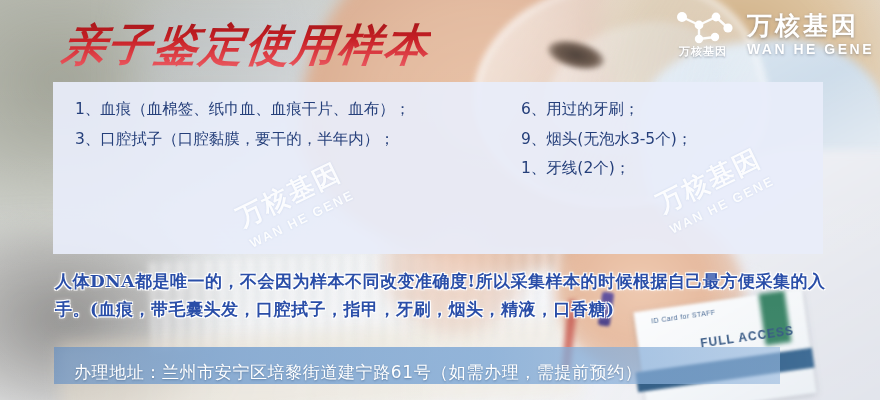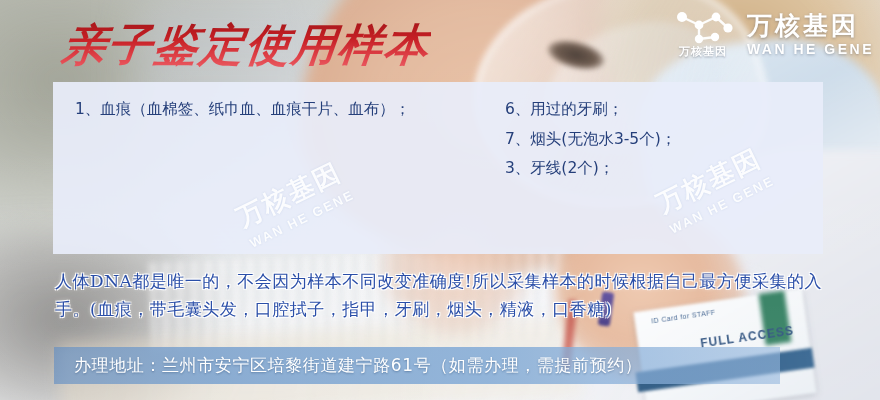--- a/index.html
+++ b/index.html
@@ -192,21 +192,21 @@
     margin-top:4px;
     text-shadow:0 1px 3px rgba(60,70,90,.4);
   }
 
   
   #panel {
     position:absolute; left:53px; top:82px; width:770px; height:172px;
     background:rgba(232,237,250,.93);
     overflow:hidden;
   }
-  .panel-cols { position:relative; display:flex; height:100%; padding:16px 0 0 22px; z-index:2;}
+  .panel-cols { position:relative; display:flex; height:100%; padding:16px 0 0 22px; z-index:2;gap:16px;}
   .col { display:flex; flex-direction:column; gap:6px; }
   .col-left { width:430px; }
   .col-right { width:300px; }
   .sample-item {
     color:#253f7a;
     font-family:"DejaVu Sans", sans-serif;
     font-size:15.5px; line-height:1.52; white-space:nowrap;
   }
 
   
@@ -219,34 +219,34 @@
   }
   .wm .wm-cn { font-size:26px; letter-spacing:2px; display:block; }
   .wm .wm-en { font-size:13px; letter-spacing:2px; display:block; margin-top:2px; }
   .wm-a { left:178px; top:122px; }
   .wm-b { left:598px; top:108px; }
 
   
   #para {
     position:absolute; left:55px; top:268px; width:790px;
     font-family:"DejaVu Serif", serif;
-    font-size:17px; line-height:1.62; font-weight:normal;
+    font-size:17px; line-height:1.62; font-weight:bold;
     color:#2a4ea8;
     letter-spacing:.5px;
     text-shadow:
       -1px -1px 0 rgba(255,255,255,.95), 1px -1px 0 rgba(255,255,255,.95),
       -1px  1px 0 rgba(255,255,255,.95), 1px  1px 0 rgba(255,255,255,.95),
        0 0 4px rgba(255,255,255,.9);
   }
 
   
   #addr-bar {
     position:absolute; left:54px; top:347px; width:726px; height:37px;
     background:linear-gradient(90deg, rgba(94,140,196,.62) 0%, rgba(112,156,206,.78) 22%, rgba(126,168,214,.82) 60%, rgba(150,184,222,.62) 100%);
-    display:flex; align-items:center;
+    display:flex; align-items:flex-end;
   }
   #addr-text {
     color:#ffffff; font-family:"DejaVu Sans", sans-serif;
     font-size:17px; letter-spacing:.6px; white-space:nowrap;
     padding-left:20px;
     text-shadow:0 1px 2px rgba(40,70,110,.45);
   }
 </style>
 </head>
 <body>
@@ -315,25 +315,26 @@
   </div>
 
   <div class="wm wm-b">
     <span class="wm-cn">万核基因</span>
     <span class="wm-en">WAN HE GENE</span>
   </div>
 
   <div class="panel-cols">
     <div class="col col-left">
       <div class="sample-item">1、血痕（血棉签、纸巾血、血痕干片、血布）；</div>
+      <div class="sample-item">3、口腔拭子（口腔黏膜，要干的，半年内）；</div>
     </div>
     <div class="col col-right">
       <div class="sample-item">6、用过的牙刷；</div>
-      <div class="sample-item">7、烟头(无泡水3-5个)；</div>
-      <div class="sample-item">3、牙线(2个)；</div>
+      <div class="sample-item">9、烟头(无泡水3-5个)；</div>
+      <div class="sample-item">1、牙线(2个)；</div>
     </div>
   </div>
 </div>
 
 <div id="para">人体DNA都是唯一的，不会因为样本不同改变准确度!所以采集样本的时候根据自己最方便采集的入手。(血痕，带毛囊头发，口腔拭子，指甲，牙刷，烟头，精液，口香糖)</div>
 
 <div id="addr-bar">
   <div id="addr-text">办理地址：兰州市安宁区培黎街道建宁路61号（如需办理，需提前预约）</div>
 </div>
 

